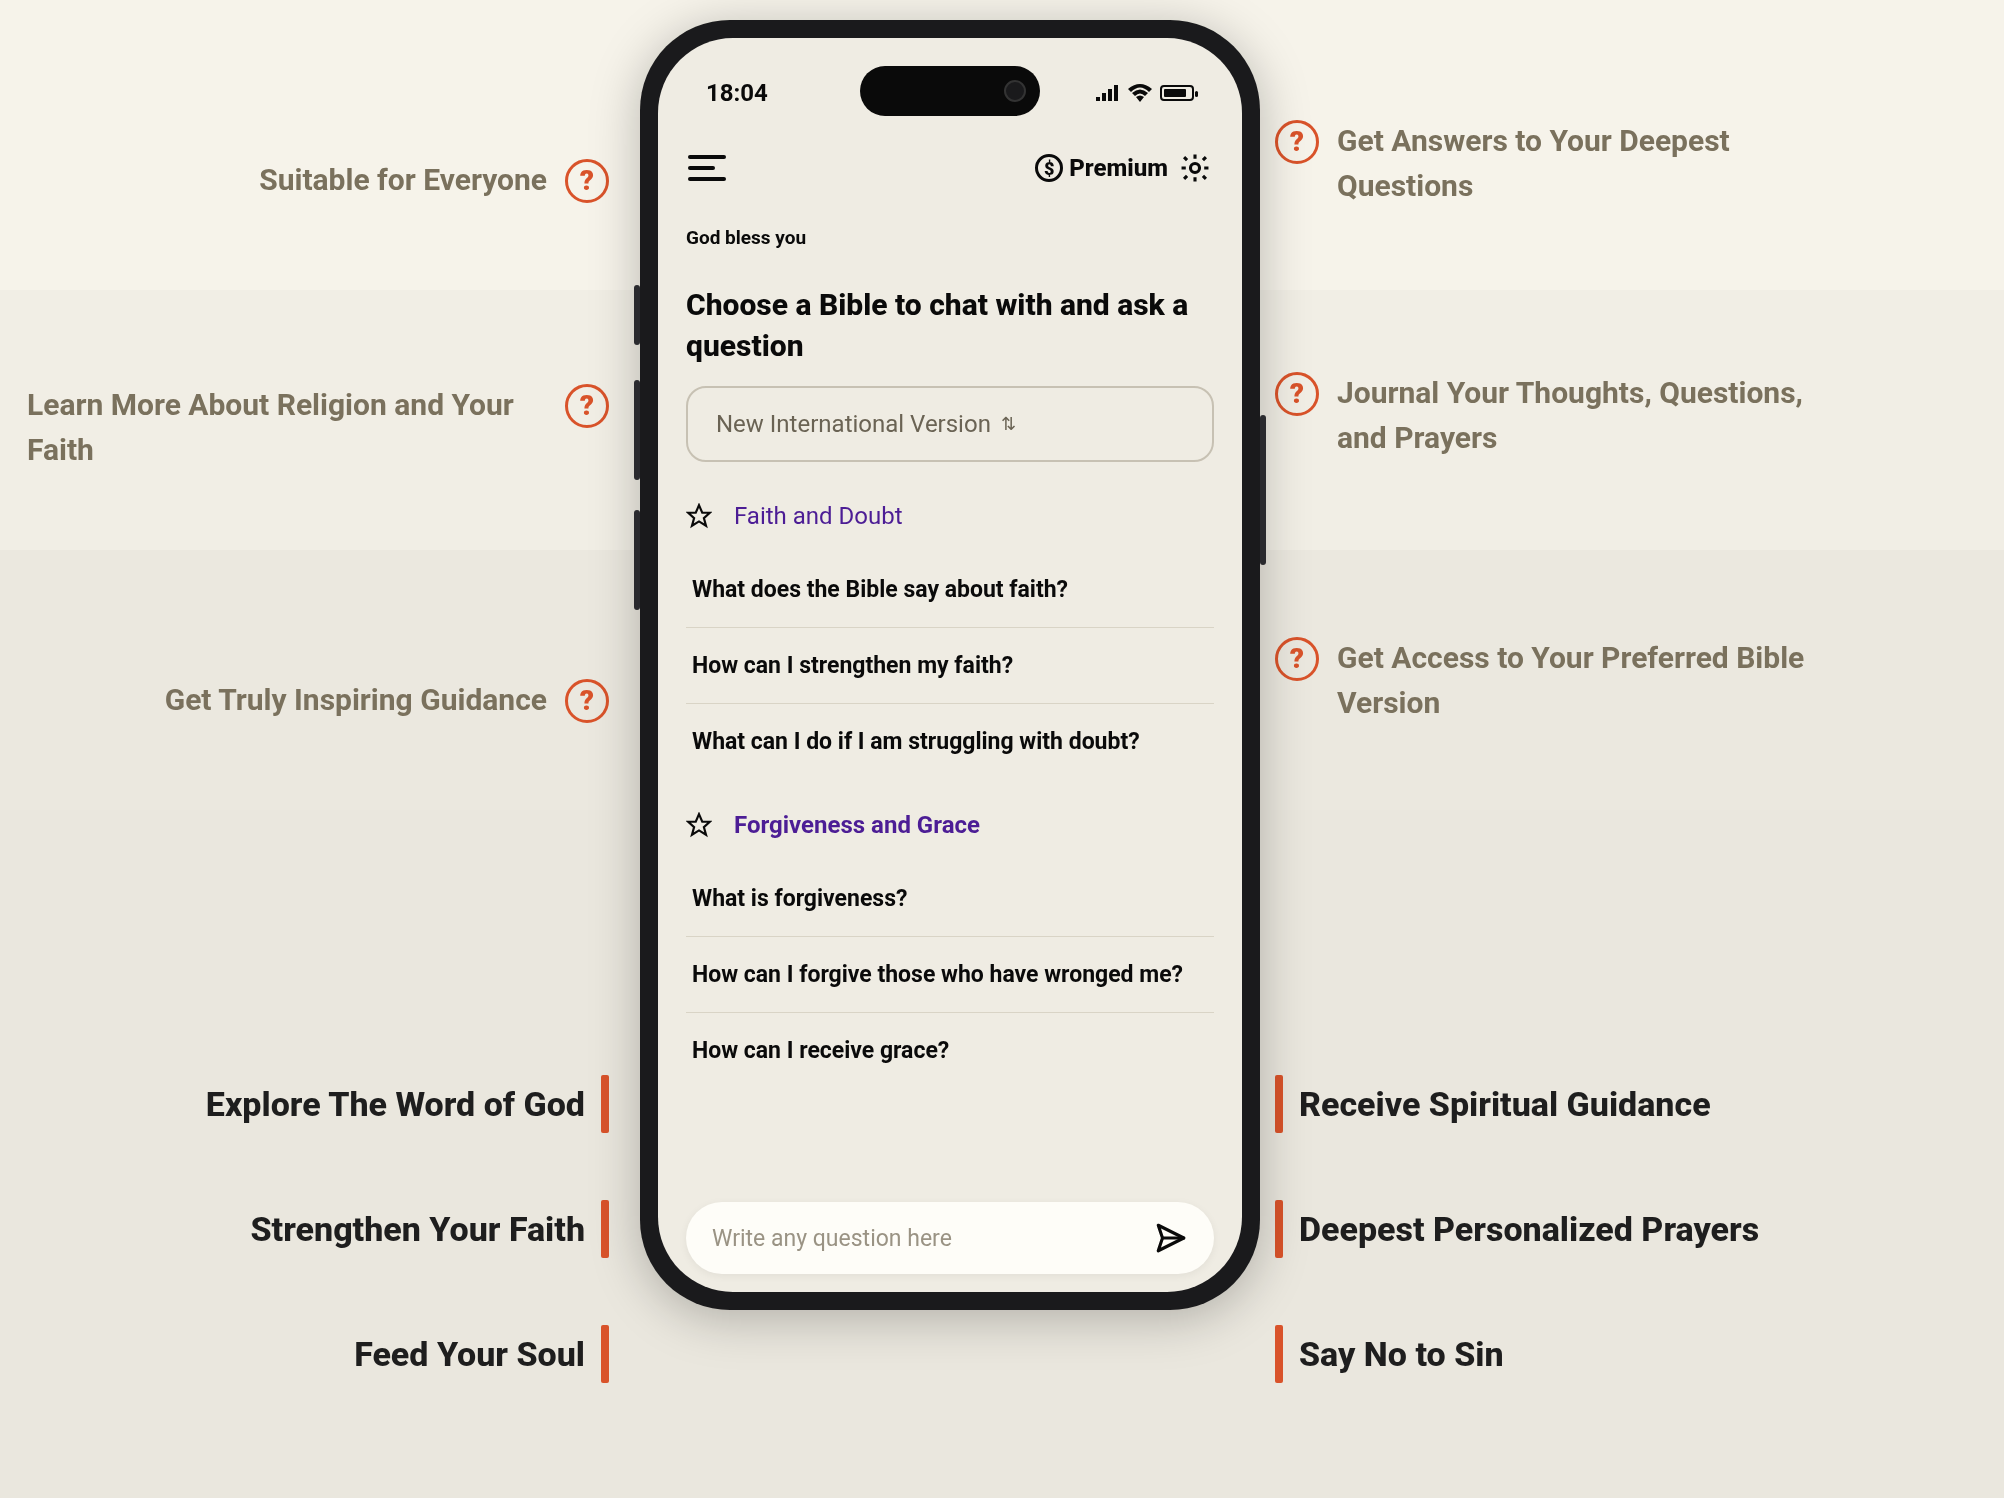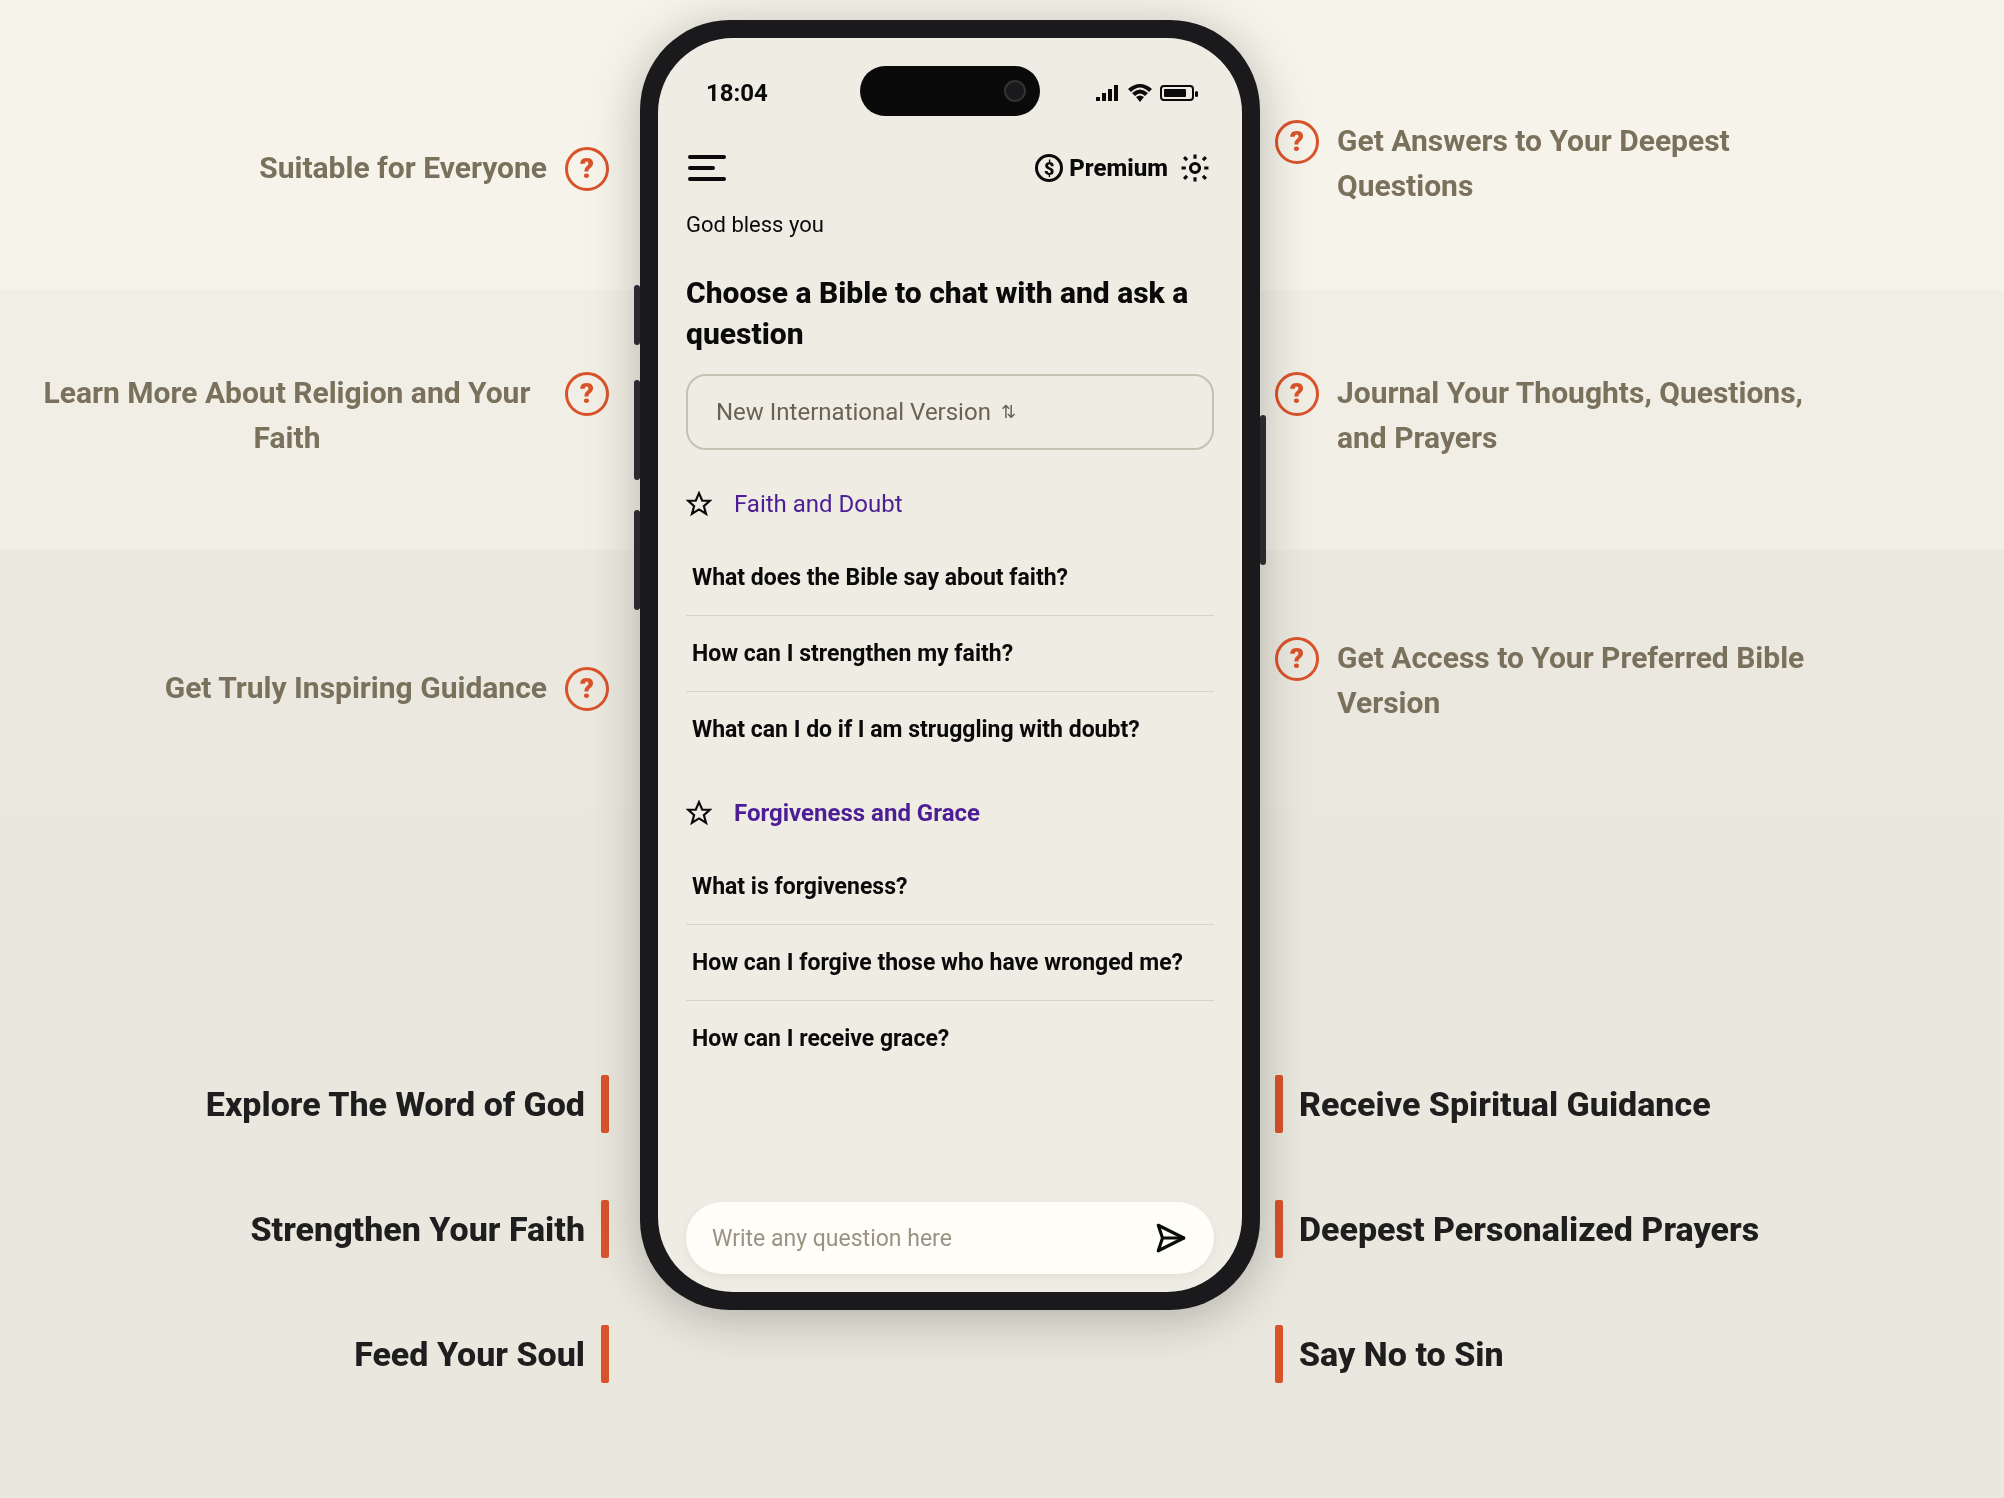--- a/index.html
+++ b/index.html
@@ -23,21 +23,21 @@
   .callout {
     position: absolute;
     display: flex;
     align-items: flex-start;
     gap: 18px;
     color: #7a715d;
     font-weight: 700;
     font-size: 30px;
     line-height: 1.5;
   }
-  .callout.left { text-align: center; }
+  .callout.left { text-align: left; margin-top: 12px; }
   .callout.left .callout-text { order: 1; }
   .callout.left .q-icon { order: 2; }
   .callout.right .q-icon { order: 1; }
   .callout.right .callout-text { order: 2; }
   .callout-text { max-width: 520px; }
   .q-icon {
     width: 44px; height: 44px;
     border: 3px solid #d9532a;
     border-radius: 50%;
     display: flex;
@@ -187,21 +187,21 @@
   }
   .gear { width: 34px; height: 34px; }
 
   
   .app-body {
     position: absolute;
     top: 170px; left: 0; right: 0; bottom: 100px;
     padding: 0 28px;
     color: #0a0a0a;
   }
-  .greeting { font-size: 22px; font-weight: 400; margin-top: 4px; }
+  .greeting { font-size: 19px; font-weight: 700; margin-top: 18px; }
   .main-heading { font-size: 30px; font-weight: 800; margin-top: 36px; line-height: 1.35; }
   .bible-select {
     margin-top: 20px;
     border: 2px solid #c7c1b3;
     border-radius: 20px;
     padding: 22px 28px;
     font-size: 24px;
     color: #6a6354;
     display: flex;
     align-items: center;

